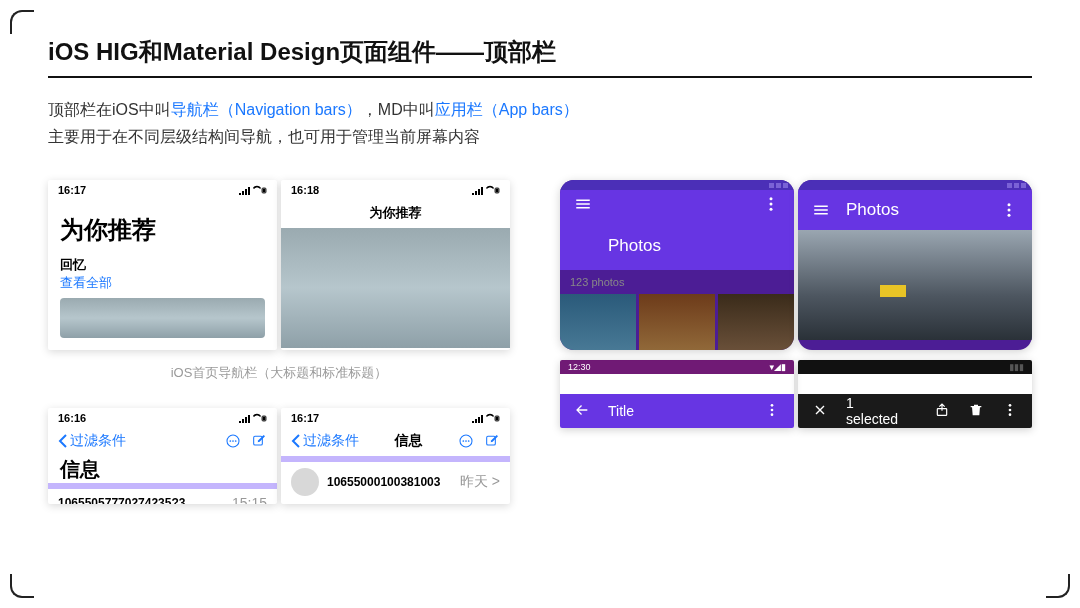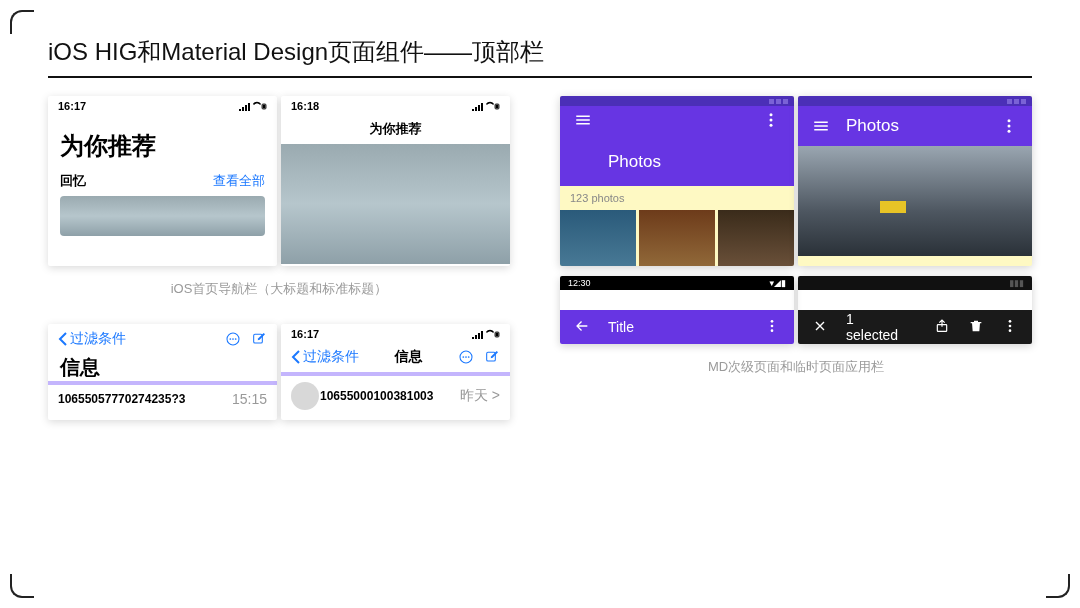--- a/index.html
+++ b/index.html
@@ -7,90 +7,94 @@
   .page {
     position: relative;
     width: 1080px; height: 608px;
     padding: 36px 48px 0 48px;
   }
   .corner { position:absolute; width:24px; height:24px; border-color:#222; }
   .corner.tl { top:10px; left:10px; border-top:2px solid #222; border-left:2px solid #222; border-top-left-radius:12px; }
   .corner.bl { bottom:10px; left:10px; border-bottom:2px solid #222; border-left:2px solid #222; border-bottom-left-radius:12px; }
   .corner.br { bottom:10px; right:10px; border-bottom:2px solid #222; border-right:2px solid #222; border-bottom-right-radius:12px; }
 
-  h1 { font-size:24px; font-weight:400; color:#111; padding-bottom:8px; border-bottom:2px solid #111; display:block; margin-bottom:18px; }
+  h1 { font-size:24px; font-weight:700; color:#111; padding-bottom:8px; border-bottom:2px solid #111; display:block; margin-bottom:18px; }
   .lead { font-size:16px; color:#333; line-height:1.7; margin-bottom:30px; }
   .lead .blue { color:#1b78ff; }
 
   .grid { display:flex; gap:50px; }
   .col-left { width:462px; }
   .col-right { flex:1; }
 
   .shot-row { display:flex; gap:4px; margin-bottom:10px; }
   .ios-shot { flex:1; background:#fff; box-shadow:0 2px 8px rgba(0,0,0,.15); border-radius:2px; overflow:hidden; font-size:12px; }
   .status { display:flex; justify-content:space-between; align-items:center; padding:4px 10px 2px; font-size:11px; font-weight:600;gap:8px; }
   .sig { display:flex; gap:2px; align-items:center; }
   .sig svg { display:block; }
   .ios-large { padding:8px 12px 0; }
   .ios-large .big { font-size:24px; font-weight:800; margin:8px 0 10px; }
-  .subrow { display:flex; justify-content:space-between; font-size:13px; font-weight:600; }
+  .subrow { display:flex; justify-content:space-between; font-size:13px; font-weight:600;flex-direction:column; }
   .subrow .see { color:#1b78ff; font-weight:500; }
   .ios-std-title { text-align:center; font-size:13px; font-weight:700; padding:6px 0; }
   .photo { height:54px; background:linear-gradient(180deg,#9aaab0 0%,#b6c6cc 50%,#8ea0a8 100%); }
   .photo.tall { height:120px; }
   .caption { text-align:center; color:#9a9a9a; font-size:13px; margin:14px 0 26px; }
 
   .ios-nav { display:flex; align-items:center; justify-content:space-between; padding:6px 10px; font-size:14px; }
   .ios-nav .back { color:#1b78ff; display:flex; align-items:center; gap:2px; }
   .ios-nav .ttl { font-weight:700; }
   .ios-icons { display:flex; gap:10px; color:#1b78ff; }
   .ios-icons svg { width:16px; height:16px; }
-  .msgrow { display:flex; align-items:center; gap:1px; padding:6px 10px; border-top:4px solid #c4b5fd; }
+  .msgrow { display:flex; align-items:center; gap:8px; padding:6px 10px; border-top:6px solid #c4b5fd; }
   .avatar { width:28px; height:28px; border-radius:50%; background:#d8d8d8; }
   .msgnum { font-weight:700; font-size:12px; }
   .ts { margin-left:auto; color:#999; font-size:14px; }
   .halfcut .msgrow { padding-bottom:1px; }
 
-  .md-shot { flex:1; background:#fef9c3; box-shadow:0 2px 10px rgba(0,0,0,.18); border-radius:2px; overflow:hidden; position:relative; }
+  .md-shot { flex:1; background:#4c1d95; box-shadow:0 2px 10px rgba(0,0,0,.18); border-radius:14px; overflow:hidden; position:relative; }
   .md-status { height:10px; background:#4b2fb7; display:flex; justify-content:flex-end; align-items:center; padding-right:6px; gap:2px; }
   .md-status .dot { width:5px; height:5px; background:#7a62d6; }
   .appbar { background:#6735e3; color:#fff; display:flex; align-items:center; padding:0 14px; gap:16px; }
   .appbar.h64 { height:58px; }
   .appbar.hbig { height:80px; align-items:flex-end; padding-bottom:14px; }
   .appbar .spacer { flex:1; }
   .appbar svg { width:18px; height:18px; display:block; }
   .appbar .title { font-size:17px; }
   .meta { font-size:11px; color:#888; padding:6px 10px; }
   .thumbs { display:flex; gap:3px; height:58px; }
   .thumbs div { flex:1; background:#888; }
   .thumbs .t1{background:linear-gradient(#2a5a7a,#497a96);} .thumbs .t2{background:linear-gradient(#6d3b1a,#926a3a);} .thumbs .t3{background:linear-gradient(#3a2b1a,#6b513a);}
   .citybar { height:110px; background:linear-gradient(180deg,#9aa6b1 0%,#4d5660 60%,#2a3138 100%); position:relative; }
   .citybar::after { content:""; position:absolute; top:50%; left:35%; width:26px; height:12px; background:#e8c426; }
 
   .md-row2 { display:flex; gap:4px; }
   .md-sub { flex:1; border-radius:2px; overflow:hidden; box-shadow:0 2px 8px rgba(0,0,0,.18); }
   .md-sub .stat2 { height:14px; display:flex; justify-content:space-between; align-items:center; padding:0 8px; font-size:9px; color:#fff; }
-  .md-sub.a .stat2 { background:#000000; }
+  .md-sub.a .stat2 { background:#701a75; }
   .md-sub.a .bar { background:#6735e3; }
   .md-sub.b .stat2 { background:#111; }
   .md-sub.b .bar { background:#1a1a1a; }
   .md-sub .bar { height:34px; display:flex; align-items:center; color:#fff; padding:0 14px; gap:18px; font-size:14px;margin-top:20px; }
   .md-sub .bar .spacer { flex:1; }
   .md-sub .bar svg { width:16px; height:16px; }
 </style>
 </head>
 <body>
 
 <div class="page">
   <div class="corner tl"></div>
     <div class="corner bl"></div>
     <div class="corner br"></div>
 
   <h1>iOS HIG和Material Design页面组件——顶部栏</h1>
 
+  <div class="lead">
+    <span>顶部栏在iOS中叫</span><span class="blue">导航栏（Navigation bars）</span><span>，MD中叫</span><span class="blue">应用栏（App bars）</span><br>
+    <span>主要用于在不同层级结构间导航，也可用于管理当前屏幕内容</span>
+  </div>
 
   <div class="grid">
 
     <div class="col-left">
       <div class="shot-row">
 
         <div class="ios-shot" style="height:170px">
           <div class="status">
             <span>16:17</span>
             <span class="sig">
@@ -126,20 +130,31 @@
           </div>
           <div class="ios-std-title">为你推荐</div>
           <div class="photo tall"></div>
         </div>
       </div>
       <div class="caption">iOS首页导航栏（大标题和标准标题）</div>
 
       <div class="shot-row">
 
         <div class="ios-shot halfcut" style="height:96px">
+          <div class="status">
+            <span>16:16</span>
+            <span class="sig">
+              <svg width="28" height="10" viewBox="0 0 28 10">
+                  <path d="M0 8h2v2H0zM3 6h2v4H3zM6 4h2v6H6zM9 2h2v8H9z"></path>
+                  <path d="M14 3c2-3 6-3 8 0l-1 1c-1.5-2-4.5-2-6 0z"></path>
+                  <rect x="23" y="3" width="4" height="5" rx="1" stroke="#000" fill="none" stroke-width="0.8"></rect>
+                  <rect x="23.5" y="3.5" width="3" height="4" fill="#000"></rect>
+                </svg>
+            </span>
+          </div>
           <div class="ios-nav">
             <span class="back">
               <svg width="10" height="14" viewBox="0 0 10 14">
                   <path d="M8 1 2 7l6 6" stroke="#1b78ff" stroke-width="2" fill="none"></path>
                 </svg>
               <span>过滤条件</span>
             </span>
             <span class="ios-icons">
               <svg viewBox="0 0 24 24">
                   <circle cx="12" cy="12" r="9" fill="none" stroke="#1b78ff" stroke-width="1.6"></circle>
@@ -304,16 +319,15 @@
                   <path d="M6 7h12l-1 13H7zM9 4h6v2H9zM4 6h16v2H4z"></path>
                 </svg></span>
             <span><svg viewBox="0 0 24 24" fill="#fff">
                   <circle cx="12" cy="5" r="2"></circle>
                   <circle cx="12" cy="12" r="2"></circle>
                   <circle cx="12" cy="19" r="2"></circle>
                 </svg></span>
           </div>
         </div>
       </div>
-      <div class="caption">MD次级页面和临时页面应用栏</div>
     </div>
   </div>
 </div>
 
 </body></html>

